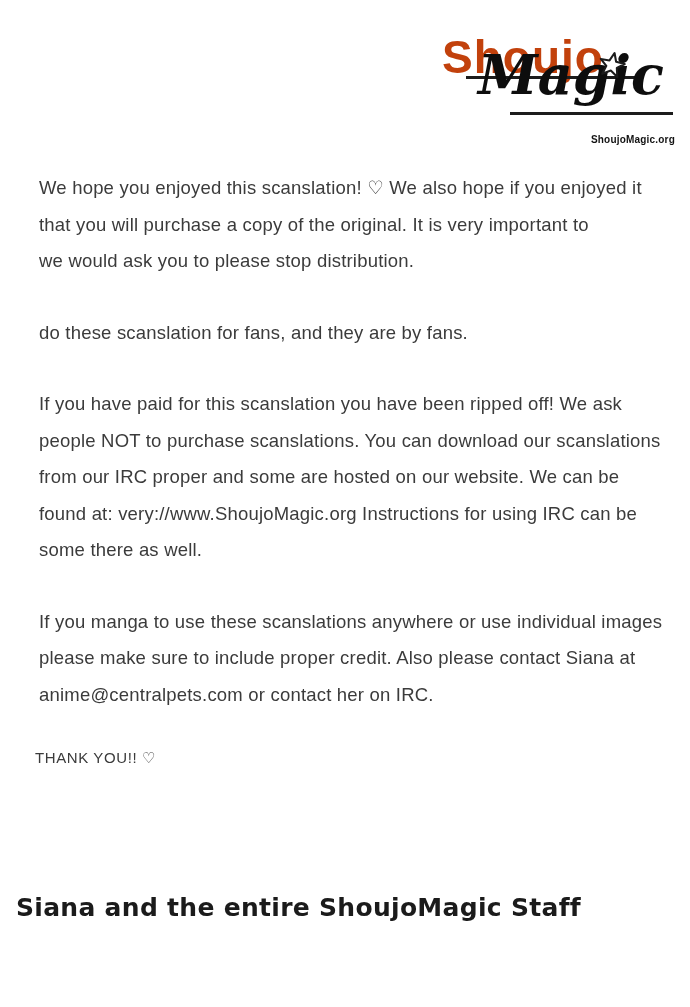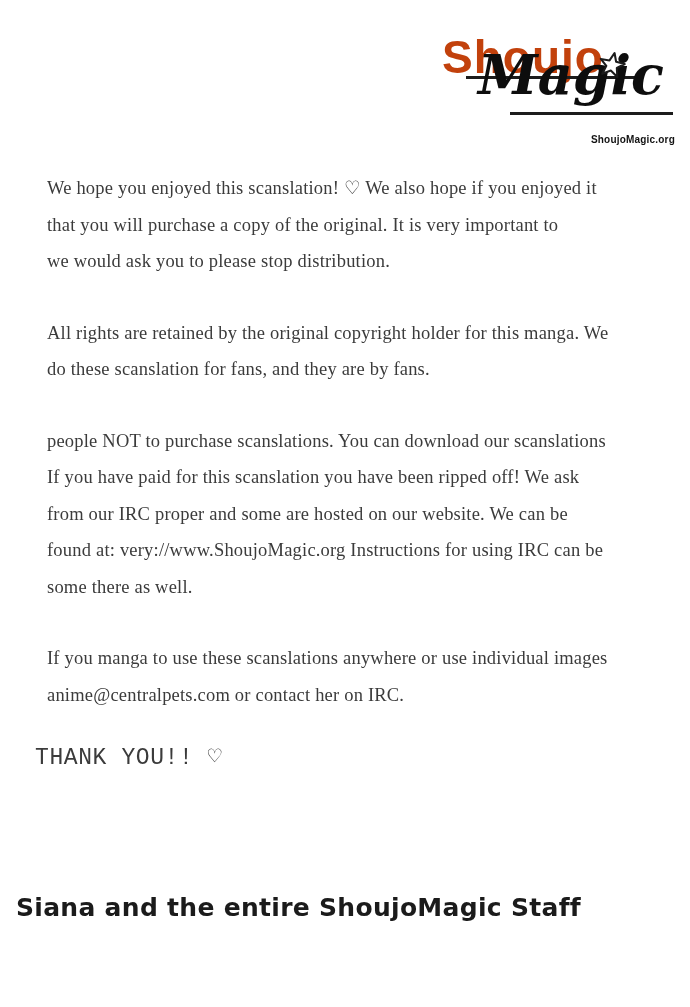--- a/index.html
+++ b/index.html
@@ -88,33 +88,31 @@
   .text-block {
     position: absolute;
     left: 35px;
     top: 170px;
     width: 640px;
     color: #3b3b3b;
     font-size: 18.5px;
     letter-spacing: 0.2px;
   }
   .paragraph {
-    margin: 0 0 35px 12px;
-    font-family: Liberation Serif, serif;
+    margin: 0 0 35px 4px;
   }
   .text-line {
     line-height: 36.5px;
     white-space: nowrap;
   }
   .thank-you {
     margin-top: -8px;
     line-height: 36.5px;
-    font-size: 23px;
+    font-size: 15px;
     letter-spacing: 0.6px;
-    font-family: Liberation Mono, monospace;
   }
 
   
   .staff-credit {
     position: absolute;
     left: 0;
     top: 890px;
     width: 100%;
     text-align: left;
     font-family: "DejaVu Sans", sans-serif;
@@ -144,34 +142,34 @@
 
   <div class="text-block">
 
     <div class="paragraph">
       <div class="text-line">We hope you enjoyed this scanslation! ♡  We also hope if you enjoyed it</div>
       <div class="text-line">that you will purchase a copy of the original. It is very important to</div>
       <div class="text-line">we would ask you to please stop distribution.</div>
     </div>
 
     <div class="paragraph">
-      <div class="text-line">All rights are retained by the original copyright holder for this manga. We</div>
       <div class="text-line">do these scanslation for fans, and they are by fans.</div>
     </div>
 
     <div class="paragraph">
+      <div class="text-line">If you have paid for this scanslation you have been ripped off! We ask</div>
       <div class="text-line">people NOT to purchase scanslations. You can download our scanslations</div>
-      <div class="text-line">If you have paid for this scanslation you have been ripped off! We ask</div>
       <div class="text-line">from our IRC proper and some are hosted on our website. We can be</div>
       <div class="text-line">found at: very://www.ShoujoMagic.org Instructions for using IRC can be</div>
       <div class="text-line">some there as well.</div>
     </div>
 
     <div class="paragraph">
       <div class="text-line">If you manga to use these scanslations anywhere or use individual images</div>
+      <div class="text-line">please make sure to include proper credit. Also please contact Siana at</div>
       <div class="text-line">anime@centralpets.com or contact her on IRC.</div>
     </div>
 
     <div class="thank-you">THANK YOU!! ♡</div>
   </div>
 
   <div class="staff-credit">Siana and the entire ShoujoMagic Staff</div>
 
 </div>
 

